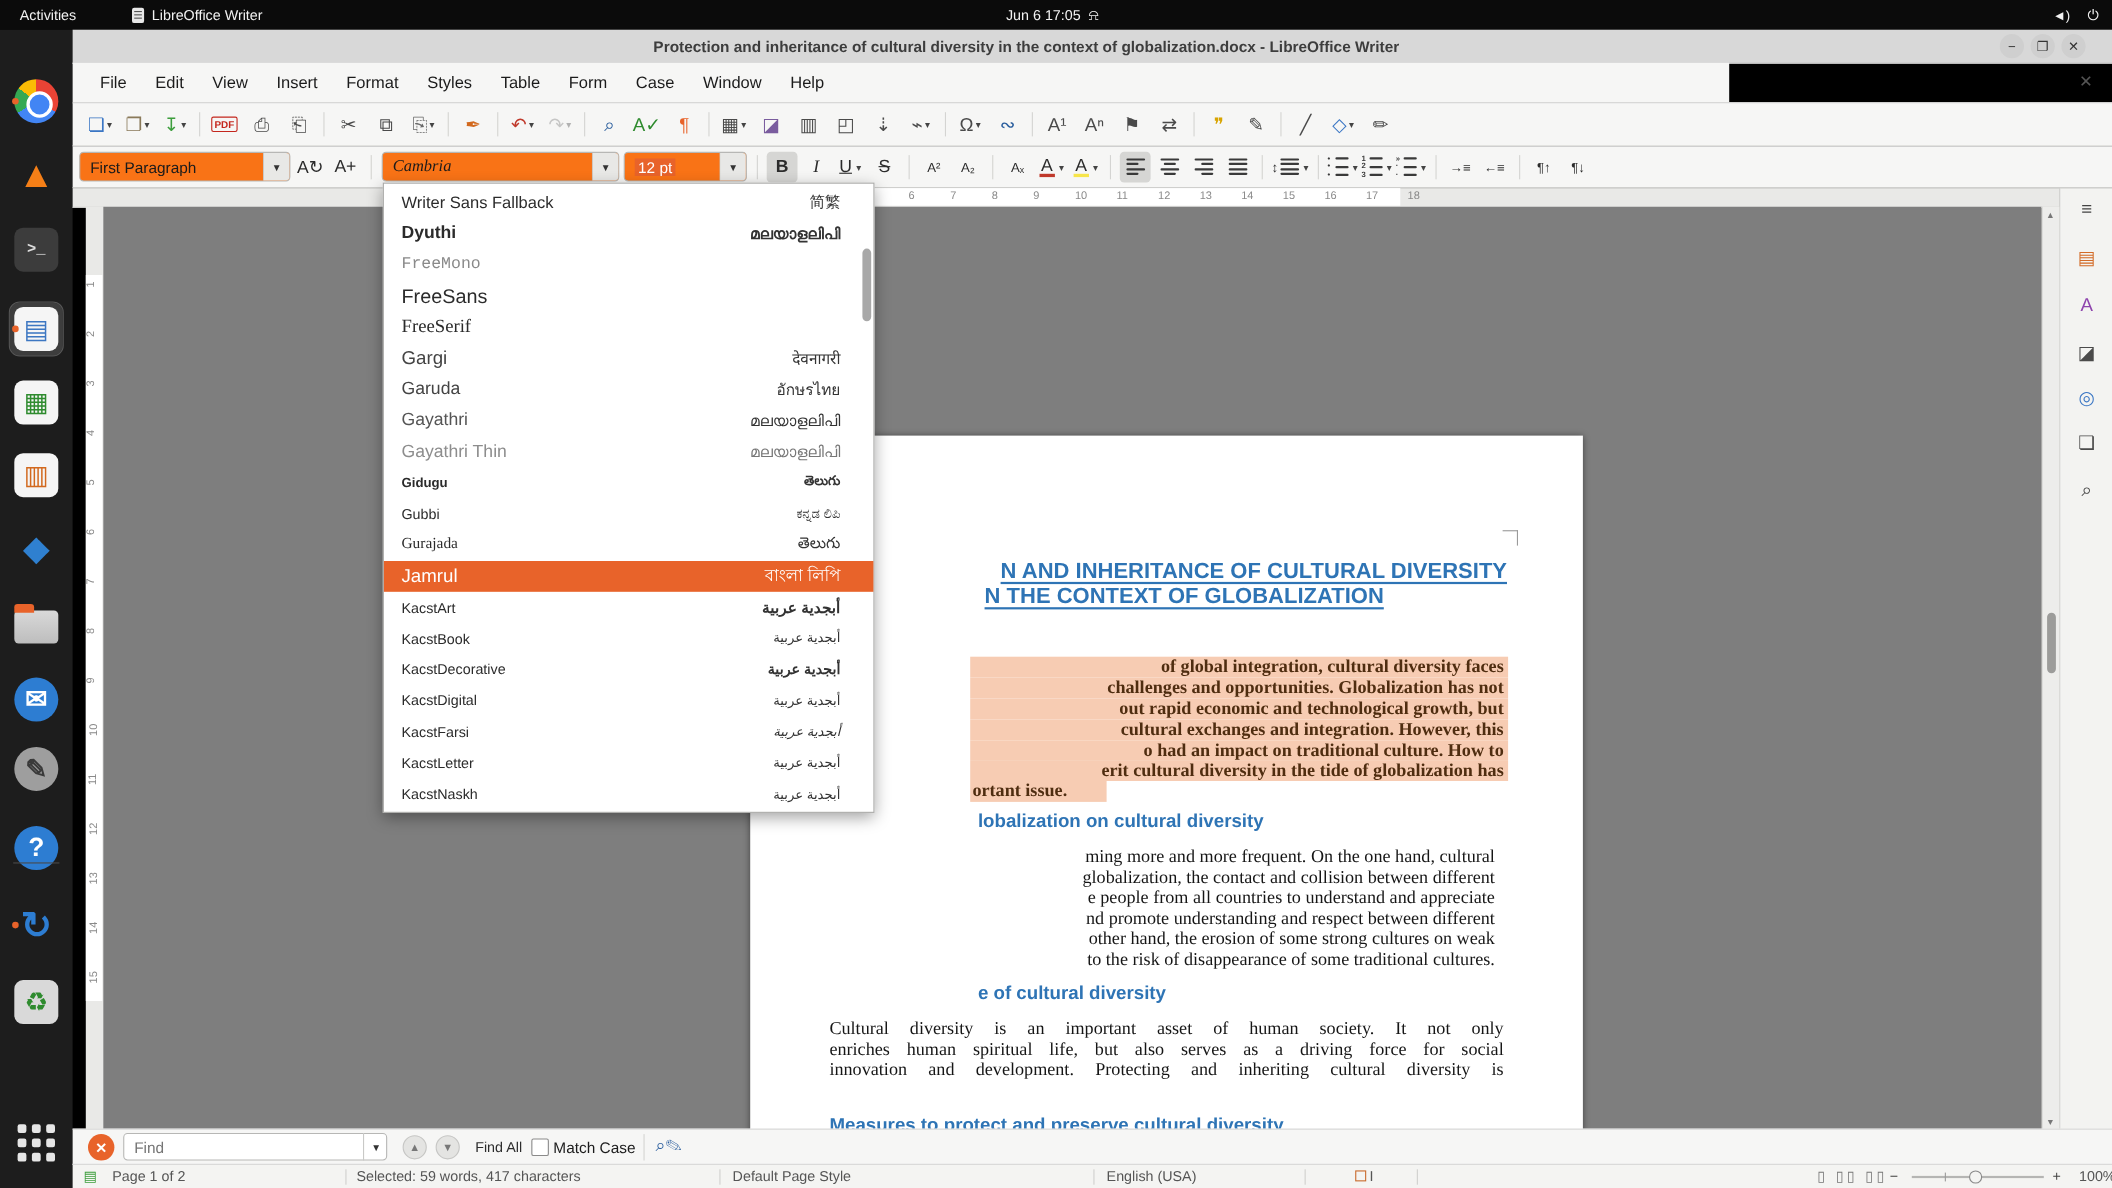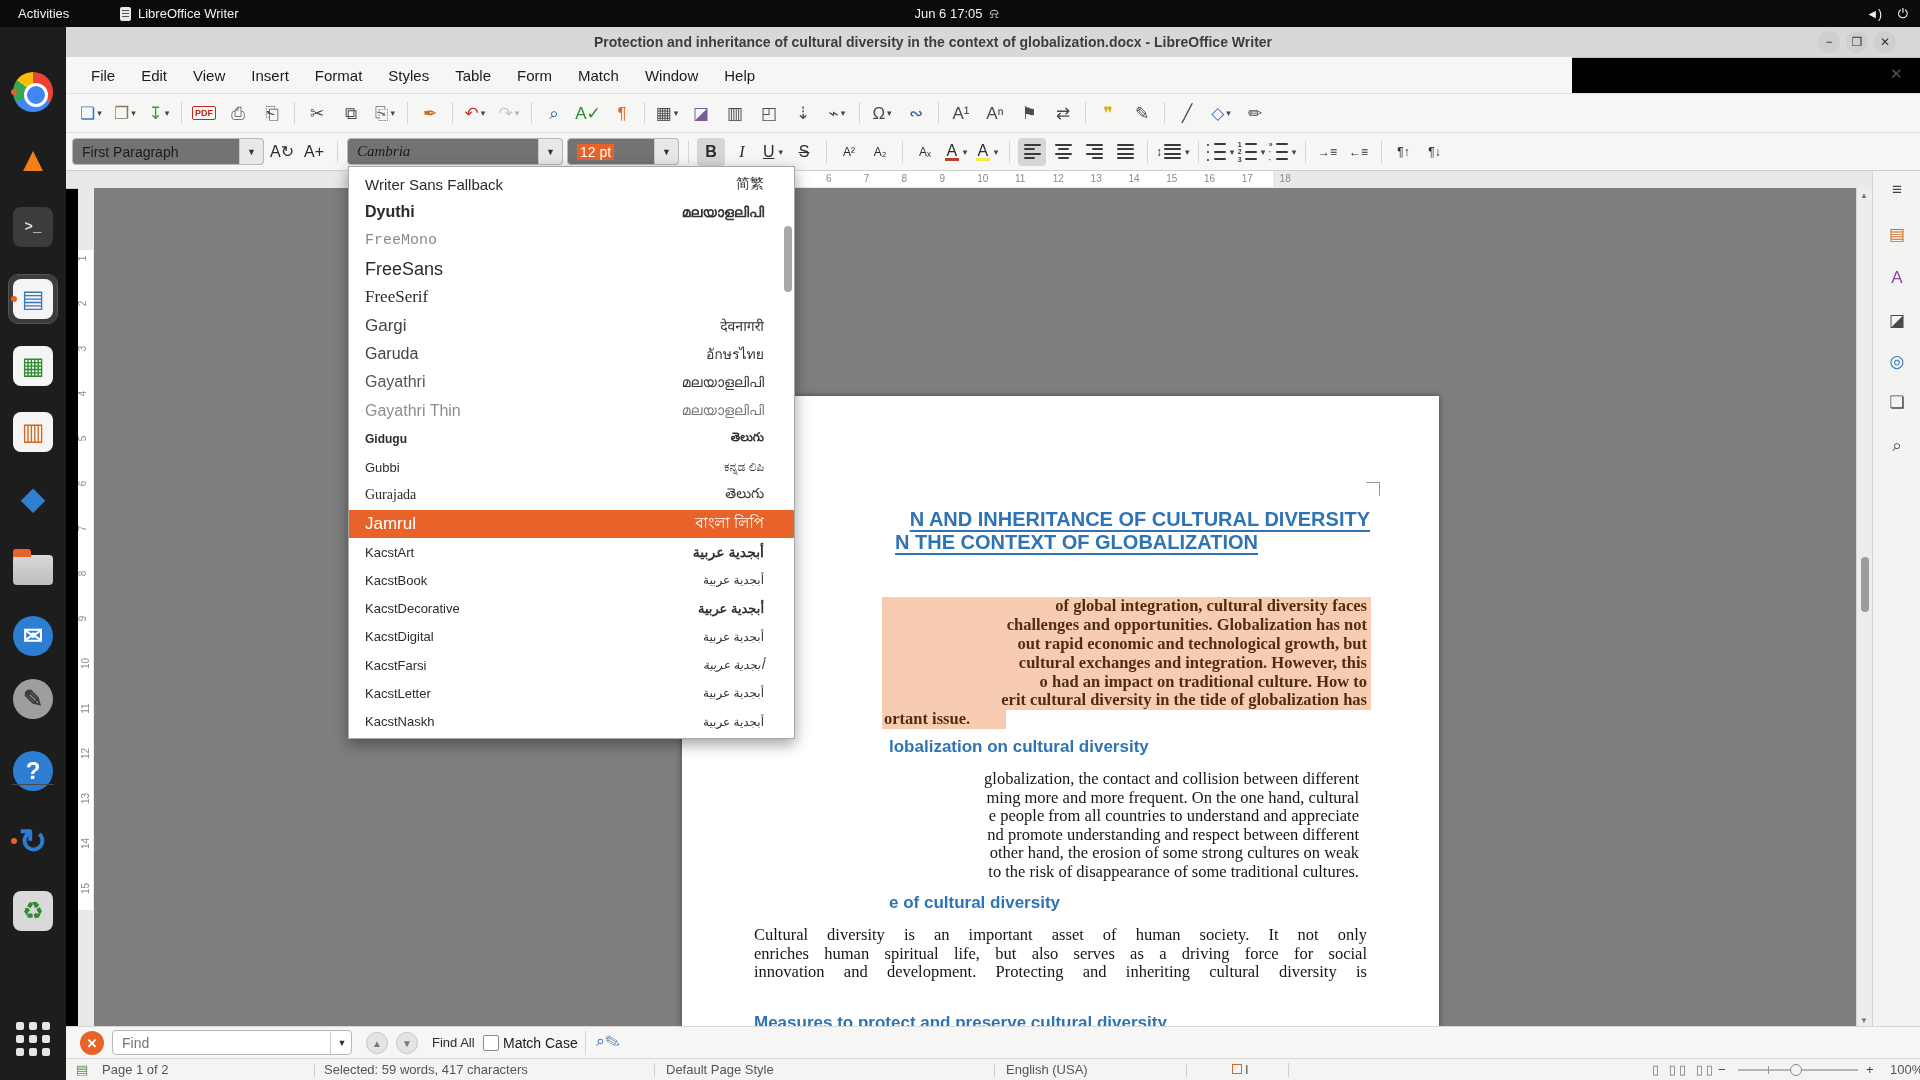--- a/index.html
+++ b/index.html
@@ -41,21 +41,21 @@
   #toolbar{left:66px;top:93px;width:1854px;height:40px;background:#f6f6f5;border-top:1px solid #e2e2e0;border-bottom:1px solid #dcdcda;
     display:flex;align-items:center;padding-left:8px;box-sizing:border-box;}
   .tbtn{height:30px;min-width:30px;padding:0 2px;display:flex;align-items:center;justify-content:center;border-radius:4px;color:#3a3a3a;font-size:17px;}
   .tbtn .g{line-height:1;}
   .tbtn.dis{opacity:.38;}
   .dd{font-size:9px;color:#444;margin-left:2px;}
   .tsep{width:1px;height:22px;background:#d4d4d2;margin:0 5px;}
   .pdfg{font:700 9px "Liberation Sans",sans-serif;color:#c4261d;border:1px solid #c4261d;border-radius:2px;padding:1px 2px;}
   #formatbar{left:66px;top:133px;width:1854px;height:38px;background:#f6f6f5;border-bottom:1px solid #cfcfcd;
     display:flex;align-items:center;padding-left:6px;box-sizing:border-box;gap:4px;}
-  .combo{height:27px;background:#737373;border:1px solid #b7b7b5;border-radius:4px;display:flex;align-items:center;box-sizing:border-box;}
+  .combo{height:27px;background:#f97316;border:1px solid #b7b7b5;border-radius:4px;display:flex;align-items:center;box-sizing:border-box;}
   .combo .val{padding:0 9px;font-size:14px;color:#1b1b1b;white-space:nowrap;overflow:hidden;flex:1;}
   .combo .chev{width:23px;align-self:stretch;border-left:1px solid #c9c9c7;background:#e8e8e6;border-radius:0 3px 3px 0;
     display:flex;align-items:center;justify-content:center;font-size:9px;color:#333;}
   #style-combo{width:192px;}
   #font-combo{width:216px;}
   #font-combo .val{font-style:italic;font-family:"Liberation Serif",serif;font-size:15px;}
   #size-combo{width:112px;}
   #size-combo .val span{background:#e8632a;color:#fff;padding:1px 3px;}
   .fbtn{height:28px;min-width:28px;display:flex;align-items:center;justify-content:center;border-radius:4px;color:#2c2c2c;font-size:16px;gap:2px;}
   .fbtn.active{background:#d6d6d4;}
@@ -236,21 +236,21 @@
 </div>
 <div class="abs" id="menubar">
     <div class="menu-item">File</div>
     <div class="menu-item">Edit</div>
     <div class="menu-item">View</div>
     <div class="menu-item">Insert</div>
     <div class="menu-item">Format</div>
     <div class="menu-item">Styles</div>
     <div class="menu-item">Table</div>
     <div class="menu-item">Form</div>
-    <div class="menu-item">Match</div>
+    <div class="menu-item">Case</div>
     <div class="menu-item">Window</div>
     <div class="menu-item">Help</div>
   </div>
 <div class="abs" id="close-doc">✕</div>
 <div class="abs" id="toolbar">
     <div class="tbtn">
       <span class="g" style="color: rgb(58, 118, 196);">❏</span>
       <span class="dd">▾</span>
     </div>
     <div class="tbtn">
@@ -594,22 +594,22 @@
         <div class="aline">of global integration, cultural diversity faces</div>
         <div class="aline">challenges and opportunities. Globalization has not</div>
         <div class="aline">out rapid economic and technological growth, but</div>
         <div class="aline">cultural exchanges and integration. However, this</div>
         <div class="aline">o had an impact on traditional culture. How to</div>
         <div class="aline">erit cultural diversity in the tide of globalization has</div>
         <div class="aline lastline" style="width: 118px;">ortant issue.</div>
       </div>
     <div class="subh" id="h-impact" style="left:207px;top:341px;">lobalization on cultural diversity</div>
     <div class="p-right" id="p-impact" style="position:absolute;left:207px;top:374px;width:470px;">
+        <div class="pline">ming more and more frequent. On the one hand, cultural</div>
         <div class="pline">globalization, the contact and collision between different</div>
-        <div class="pline">ming more and more frequent. On the one hand, cultural</div>
         <div class="pline">e people from all countries to understand and appreciate</div>
         <div class="pline">nd promote understanding and respect between different</div>
         <div class="pline">other hand, the erosion of some strong cultures on weak</div>
         <div class="pline">to the risk of disappearance of some traditional cultures.</div>
       </div>
     <div class="subh" id="h-value" style="left:207px;top:497px;">e of cultural diversity</div>
     <div class="p-just" id="p-value" style="position:absolute;left:72px;top:530px;width:613px;">
         <div class="pline">Cultural diversity is an important asset of human society. It not only</div>
         <div class="pline">enriches human spiritual life, but also serves as a driving force for social</div>
         <div class="pline">innovation and development. Protecting and inheriting cultural diversity is</div>

